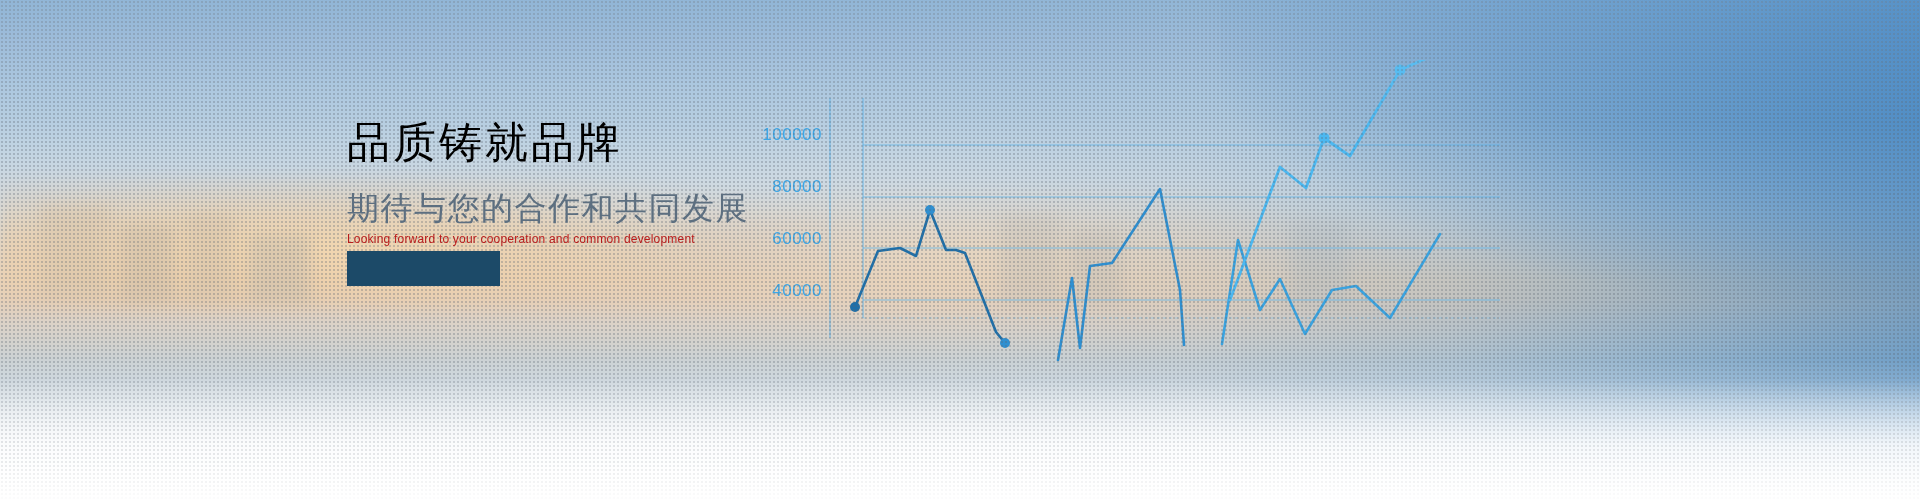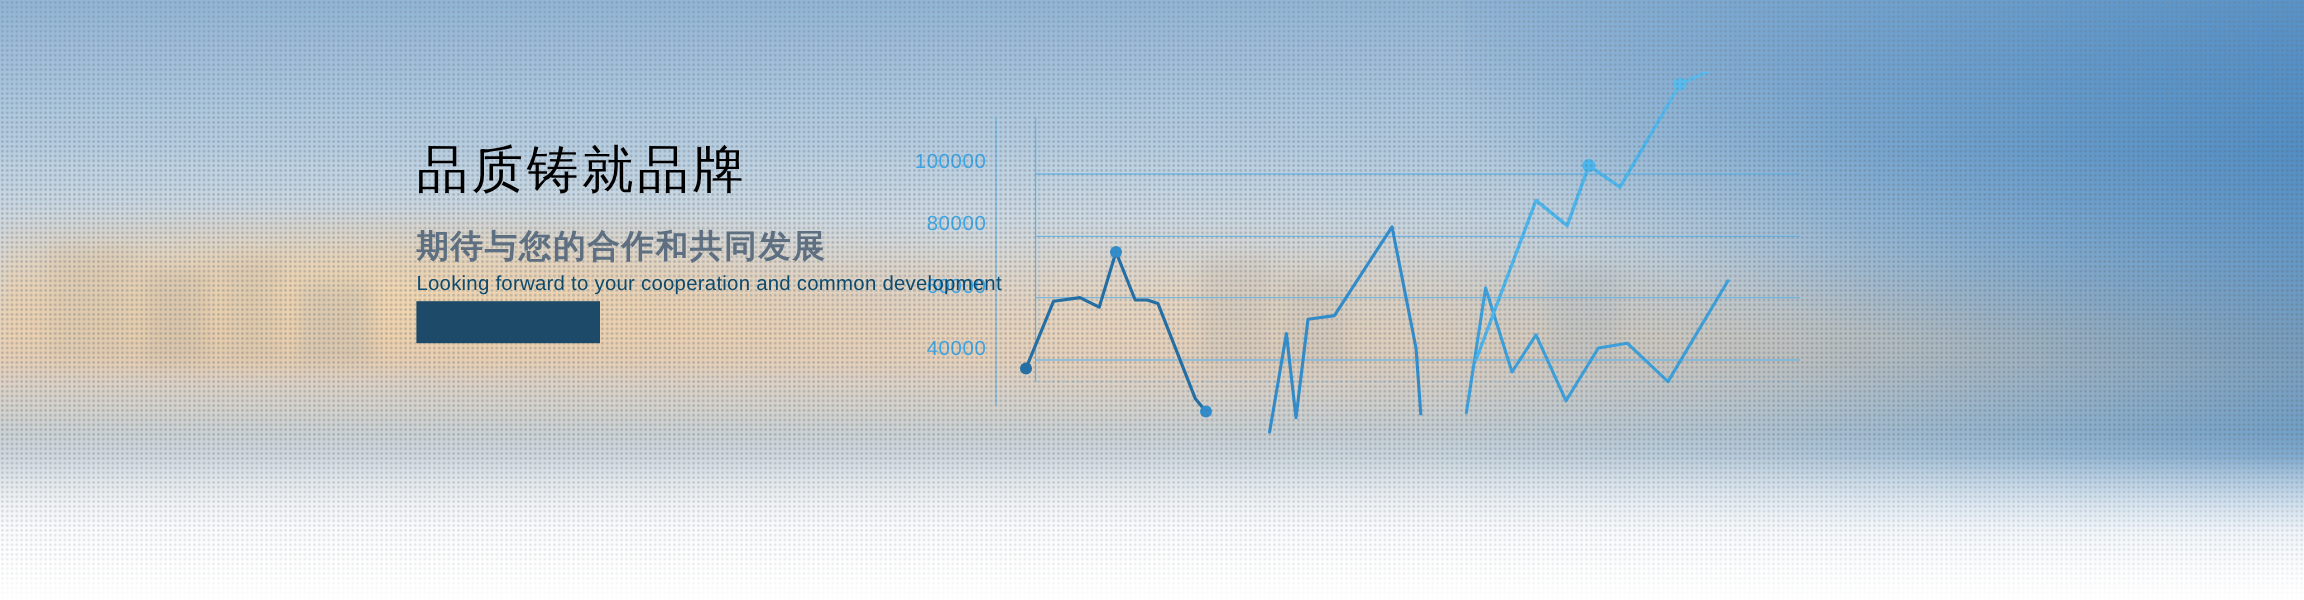--- a/index.html
+++ b/index.html
@@ -95,33 +95,33 @@
   .title{
     font-size:43px;
     line-height:1.05;
     letter-spacing:3px;
     color:#000000;
     font-weight:500;
     margin:0 0 26px 0;
     white-space:nowrap;
   }
   .subtitle{
-    font-size:27px;
+    font-size:32px;
     line-height:1.1;
     letter-spacing:1.5px;
     color:#5d6f80;
-    font-weight:700;
+    font-weight:400;
     margin:0 0 6px 0;
     white-space:nowrap;
   }
   .subtitle-en{
-    font-size:17px;
+    font-size:12px;
     line-height:1.2;
     letter-spacing:.2px;
-    color:#0c4a6e;
+    color:#b91c1c;
     font-weight:400;
     margin:0;
     white-space:nowrap;
   }
   .cta{
     position:absolute;left:347px;top:251px;
     width:153px;height:35px;
     background:#1c4a68;
     border:none;
     padding:0;

